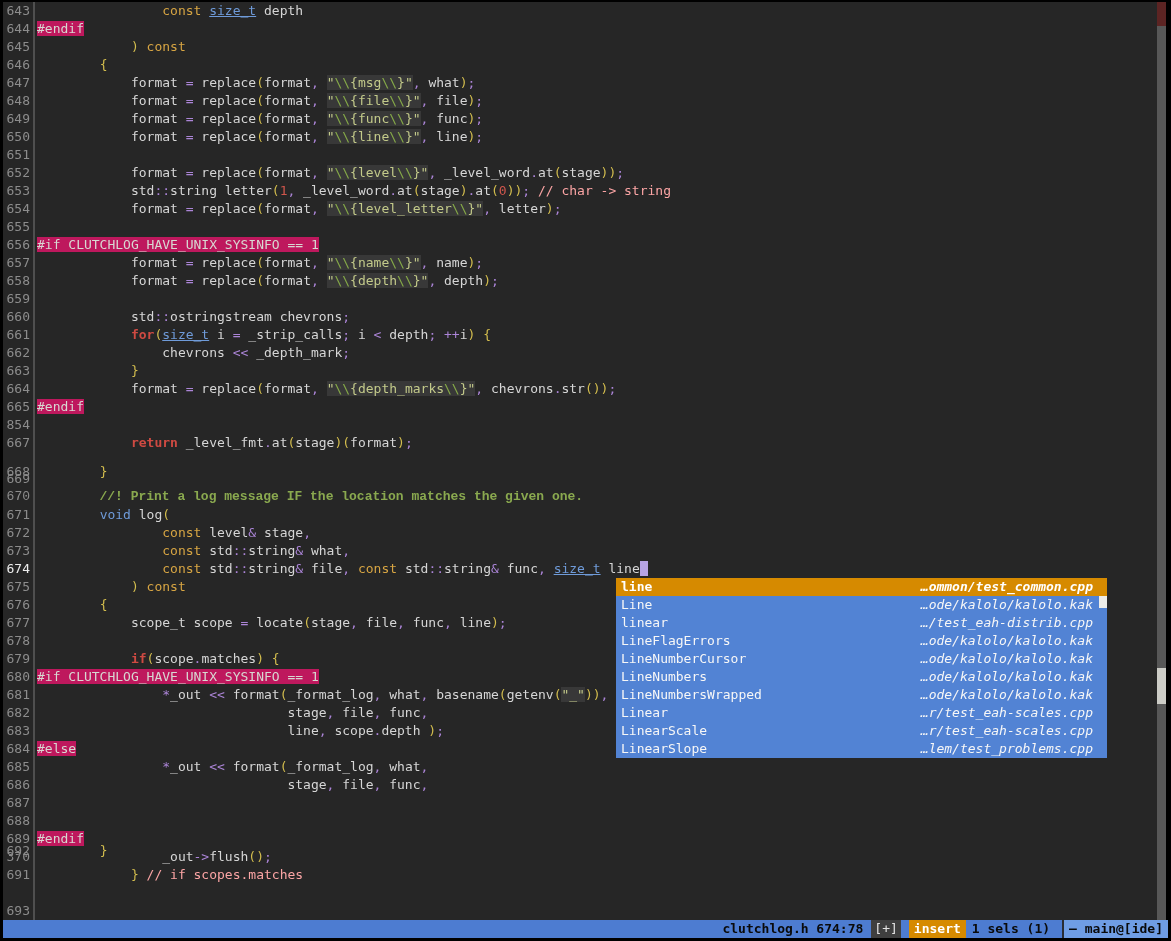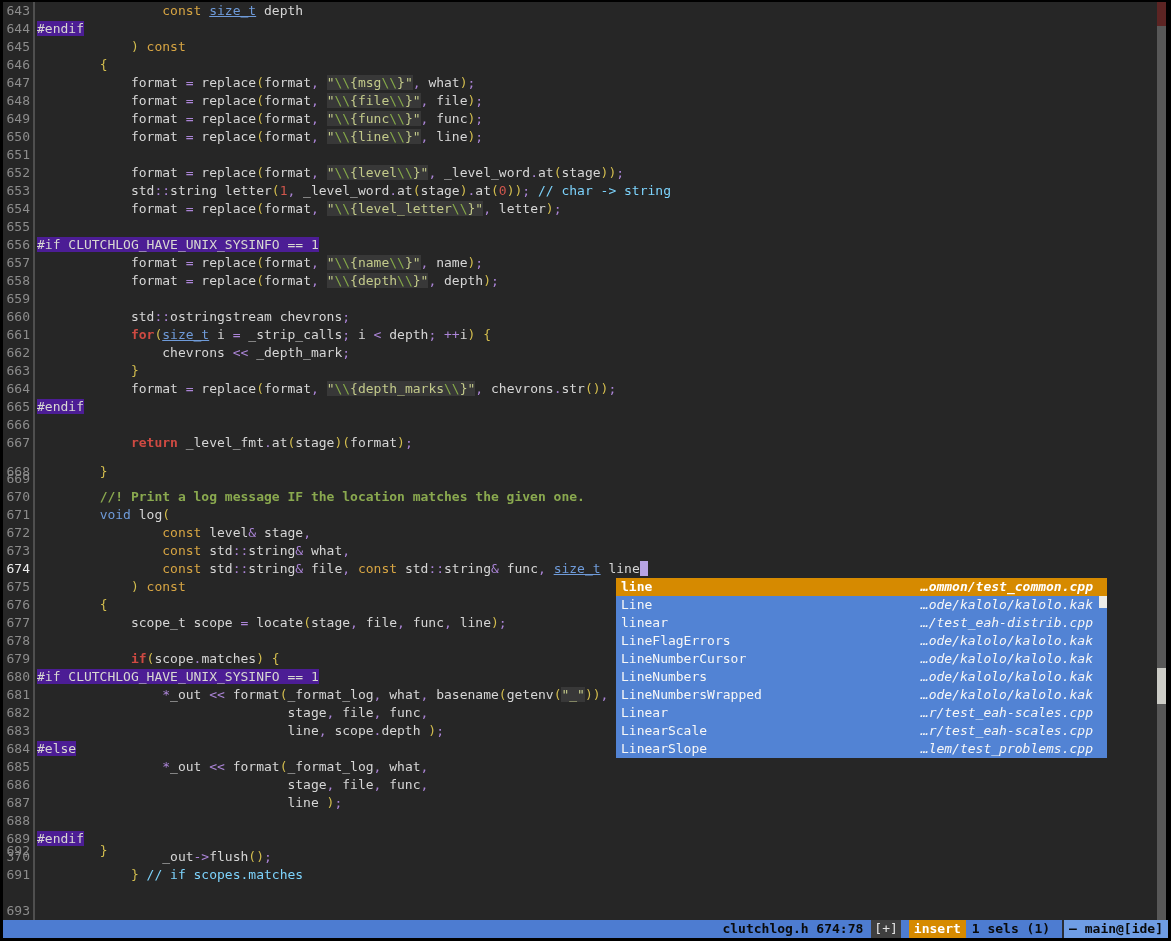--- a/index.html
+++ b/index.html
@@ -17,25 +17,25 @@
   .gsep{position:absolute;left:30px;top:0;width:2px;height:918px;background:#4f4f4f;}
   
   .t{color:#d6d6d6;}
   .k{color:#d7a543;}
   .b{color:#d3bd4e;}
   .o{color:#ac85d8;}
   .s{color:#c3ca8a;background:#383838;}
   .e{color:#86aa48;background:#383838;}
   .r{color:#cf4a42;font-weight:bold;}
   .n{color:#d0564c;}
-  .c{color:#7dd3fc;}
+  .c{color:#fca5a5;}
   .cb{color:#8aa94f;font-weight:bold;}
   .y{color:#6f9bd9;}
   .yu{color:#6f9bd9;text-decoration:underline;}
-  .pp{color:#d8d8d2;background:#4c1d95;}
+  .pp{color:#d8d8d2;background:#be185d;}
   .cur{background:#b7a3e3;color:#262626;}
   
   .popup{position:absolute;left:613px;top:576px;width:491px;height:180px;background:#5283d4;}
   .pitem{position:relative;height:18px;padding:0 14px 0 5px;color:#f7f7f7;white-space:pre;overflow:hidden;}
   .pitem.sel{background:#d68a00;font-weight:bold;color:#ffffff;}
   .plabel{float:left;}
   .ppath{float:right;font-style:italic;}
   .pthumb{position:absolute;right:0;top:0;width:8px;height:30px;background:#edece8;}
   
   .vscroll{position:absolute;left:1157px;top:2px;width:9px;height:918px;background:#575757;}
@@ -74,42 +74,42 @@
       <div class="row" style="top: 234px;"><span class="gut">656</span><span class="ln"><span class="pp">#if CLUTCHLOG_HAVE_UNIX_SYSINFO == 1</span></span></div>
       <div class="row" style="top: 252px;"><span class="gut">657</span><span class="ln"><span class="t">            format </span><span class="o">=</span><span class="t"> replace</span><span class="b">(</span><span class="t">format</span><span class="o">,</span><span class="t"> </span><span class="s">"</span><span class="e">\\</span><span class="s">{name</span><span class="e">\\</span><span class="s">}"</span><span class="o">,</span><span class="t"> name</span><span class="b">)</span><span class="o">;</span></span></div>
       <div class="row" style="top: 270px;"><span class="gut">658</span><span class="ln"><span class="t">            format </span><span class="o">=</span><span class="t"> replace</span><span class="b">(</span><span class="t">format</span><span class="o">,</span><span class="t"> </span><span class="s">"</span><span class="e">\\</span><span class="s">{depth</span><span class="e">\\</span><span class="s">}"</span><span class="o">,</span><span class="t"> depth</span><span class="b">)</span><span class="o">;</span></span></div>
       <div class="row" style="top: 288px;"><span class="gut">659</span><span class="ln"></span></div>
       <div class="row" style="top: 306px;"><span class="gut">660</span><span class="ln"><span class="t">            std</span><span class="o">::</span><span class="t">ostringstream chevrons</span><span class="o">;</span></span></div>
       <div class="row" style="top: 324px;"><span class="gut">661</span><span class="ln"><span class="t">            </span><span class="r">for</span><span class="b">(</span><span class="yu">size_t</span><span class="t"> i </span><span class="o">=</span><span class="t"> _strip_calls</span><span class="o">;</span><span class="t"> i </span><span class="o">&lt;</span><span class="t"> depth</span><span class="o">;</span><span class="t"> </span><span class="o">++</span><span class="t">i</span><span class="b">)</span><span class="t"> </span><span class="b">{</span></span></div>
       <div class="row" style="top: 342px;"><span class="gut">662</span><span class="ln"><span class="t">                chevrons </span><span class="o">&lt;&lt;</span><span class="t"> _depth_mark</span><span class="o">;</span></span></div>
       <div class="row" style="top: 360px;"><span class="gut">663</span><span class="ln"><span class="t">            </span><span class="b">}</span></span></div>
       <div class="row" style="top: 378px;"><span class="gut">664</span><span class="ln"><span class="t">            format </span><span class="o">=</span><span class="t"> replace</span><span class="b">(</span><span class="t">format</span><span class="o">,</span><span class="t"> </span><span class="s">"</span><span class="e">\\</span><span class="s">{depth_marks</span><span class="e">\\</span><span class="s">}"</span><span class="o">,</span><span class="t"> chevrons</span><span class="o">.</span><span class="t">str</span><span class="b">())</span><span class="o">;</span></span></div>
       <div class="row" style="top: 396px;"><span class="gut">665</span><span class="ln"><span class="pp">#endif</span></span></div>
-      <div class="row" style="top: 414px;"><span class="gut">666</span><span class="ln"></span></div>
+      <div class="row" style="top: 414px;"><span class="gut">854</span><span class="ln"></span></div>
       <div class="row" style="top: 432px;"><span class="gut">667</span><span class="ln"><span class="t">            </span><span class="r">return</span><span class="t"> _level_fmt</span><span class="o">.</span><span class="t">at</span><span class="b">(</span><span class="t">stage</span><span class="b">)(</span><span class="t">format</span><span class="b">)</span><span class="o">;</span></span></div>
       <div class="row" style="top: 450px; margin-top: 11px;"><span class="gut">668</span><span class="ln"><span class="t">        </span><span class="b">}</span></span></div>
       <div class="row" style="top: 468px;"><span class="gut">669</span><span class="ln"></span></div>
-      <div class="row" style="top: 486px;"><span class="gut">670</span><span class="ln"><span class="t">        </span><span class="cb">//! Print a log message IF the location matches the given one.</span></span></div>
+      <div class="row" style="top: 486px; font-family: Liberation Mono, monospace;"><span class="gut">670</span><span class="ln"><span class="t">        </span><span class="cb">//! Print a log message IF the location matches the given one.</span></span></div>
       <div class="row" style="top: 504px;"><span class="gut">671</span><span class="ln"><span class="t">        </span><span class="y">void</span><span class="t"> log</span><span class="b">(</span></span></div>
       <div class="row" style="top: 522px;"><span class="gut">672</span><span class="ln"><span class="t">                </span><span class="k">const</span><span class="t"> level</span><span class="o">&amp;</span><span class="t"> stage</span><span class="o">,</span></span></div>
       <div class="row" style="top: 540px;"><span class="gut">673</span><span class="ln"><span class="t">                </span><span class="k">const</span><span class="t"> std</span><span class="o">::</span><span class="t">string</span><span class="o">&amp;</span><span class="t"> what</span><span class="o">,</span></span></div>
       <div class="row" style="top: 558px;"><span class="gut curln">674</span><span class="ln"><span class="t">                </span><span class="k">const</span><span class="t"> std</span><span class="o">::</span><span class="t">string</span><span class="o">&amp;</span><span class="t"> file</span><span class="o">,</span><span class="t"> </span><span class="k">const</span><span class="t"> std</span><span class="o">::</span><span class="t">string</span><span class="o">&amp;</span><span class="t"> func</span><span class="o">,</span><span class="t"> </span><span class="yu">size_t</span><span class="t"> line</span><span class="cur"> </span></span></div>
       <div class="row" style="top: 576px;"><span class="gut">675</span><span class="ln"><span class="t">            </span><span class="b">)</span><span class="t"> </span><span class="k">const</span></span></div>
       <div class="row" style="top: 594px;"><span class="gut">676</span><span class="ln"><span class="t">        </span><span class="b">{</span></span></div>
       <div class="row" style="top: 612px;"><span class="gut">677</span><span class="ln"><span class="t">            scope_t scope </span><span class="o">=</span><span class="t"> locate</span><span class="b">(</span><span class="t">stage</span><span class="o">,</span><span class="t"> file</span><span class="o">,</span><span class="t"> func</span><span class="o">,</span><span class="t"> line</span><span class="b">)</span><span class="o">;</span></span></div>
       <div class="row" style="top: 630px;"><span class="gut">678</span><span class="ln"></span></div>
       <div class="row" style="top: 648px;"><span class="gut">679</span><span class="ln"><span class="t">            </span><span class="r">if</span><span class="b">(</span><span class="t">scope</span><span class="o">.</span><span class="t">matches</span><span class="b">)</span><span class="t"> </span><span class="b">{</span></span></div>
       <div class="row" style="top: 666px;"><span class="gut">680</span><span class="ln"><span class="pp">#if CLUTCHLOG_HAVE_UNIX_SYSINFO == 1</span></span></div>
       <div class="row" style="top: 684px;"><span class="gut">681</span><span class="ln"><span class="t">                </span><span class="o">*</span><span class="t">_out </span><span class="o">&lt;&lt;</span><span class="t"> format</span><span class="b">(</span><span class="t">_format_log</span><span class="o">,</span><span class="t"> what</span><span class="o">,</span><span class="t"> basename</span><span class="b">(</span><span class="t">getenv</span><span class="b">(</span><span class="s">"_"</span><span class="b">))</span><span class="o">,</span></span></div>
       <div class="row" style="top: 702px;"><span class="gut">682</span><span class="ln"><span class="t">                                stage</span><span class="o">,</span><span class="t"> file</span><span class="o">,</span><span class="t"> func</span><span class="o">,</span></span></div>
       <div class="row" style="top: 720px;"><span class="gut">683</span><span class="ln"><span class="t">                                line</span><span class="o">,</span><span class="t"> scope</span><span class="o">.</span><span class="t">depth </span><span class="b">)</span><span class="o">;</span></span></div>
       <div class="row" style="top: 738px;"><span class="gut">684</span><span class="ln"><span class="pp">#else</span></span></div>
       <div class="row" style="top: 756px;"><span class="gut">685</span><span class="ln"><span class="t">                </span><span class="o">*</span><span class="t">_out </span><span class="o">&lt;&lt;</span><span class="t"> format</span><span class="b">(</span><span class="t">_format_log</span><span class="o">,</span><span class="t"> what</span><span class="o">,</span></span></div>
       <div class="row" style="top: 774px;"><span class="gut">686</span><span class="ln"><span class="t">                                stage</span><span class="o">,</span><span class="t"> file</span><span class="o">,</span><span class="t"> func</span><span class="o">,</span></span></div>
-      <div class="row" style="top: 792px;"><span class="gut">687</span><span class="ln"><span class="t">                                line </span><span class="b">)</span><span class="o">;</span></span></div>
+      <div class="row" style="top: 792px;"><span class="gut">687</span></div>
       <div class="row" style="top: 810px;"><span class="gut">688</span><span class="ln"></span></div>
       <div class="row" style="top: 828px; padding-left: 28px;"><span class="gut">689</span><span class="ln"><span class="pp">#endif</span></span></div>
       <div class="row" style="top: 846px;"><span class="gut">370</span><span class="ln"><span class="t">                _out</span><span class="o">-&gt;</span><span class="t">flush</span><span class="b">()</span><span class="o">;</span></span></div>
       <div class="row" style="top: 864px;"><span class="gut">691</span><span class="ln"><span class="t">            </span><span class="b">}</span><span class="t"> </span><span class="c">// if scopes.matches</span></span></div>
       <div class="row" style="top: 840px;"><span class="gut">692</span><span class="ln"><span class="t">        </span><span class="b">}</span></span></div>
       <div class="row" style="top: 900px;"><span class="gut">693</span><span class="ln"></span></div>
     </div>
   <div class="gsep"></div>
   <div class="popup" id="popup">
     <div class="pthumb"></div>

